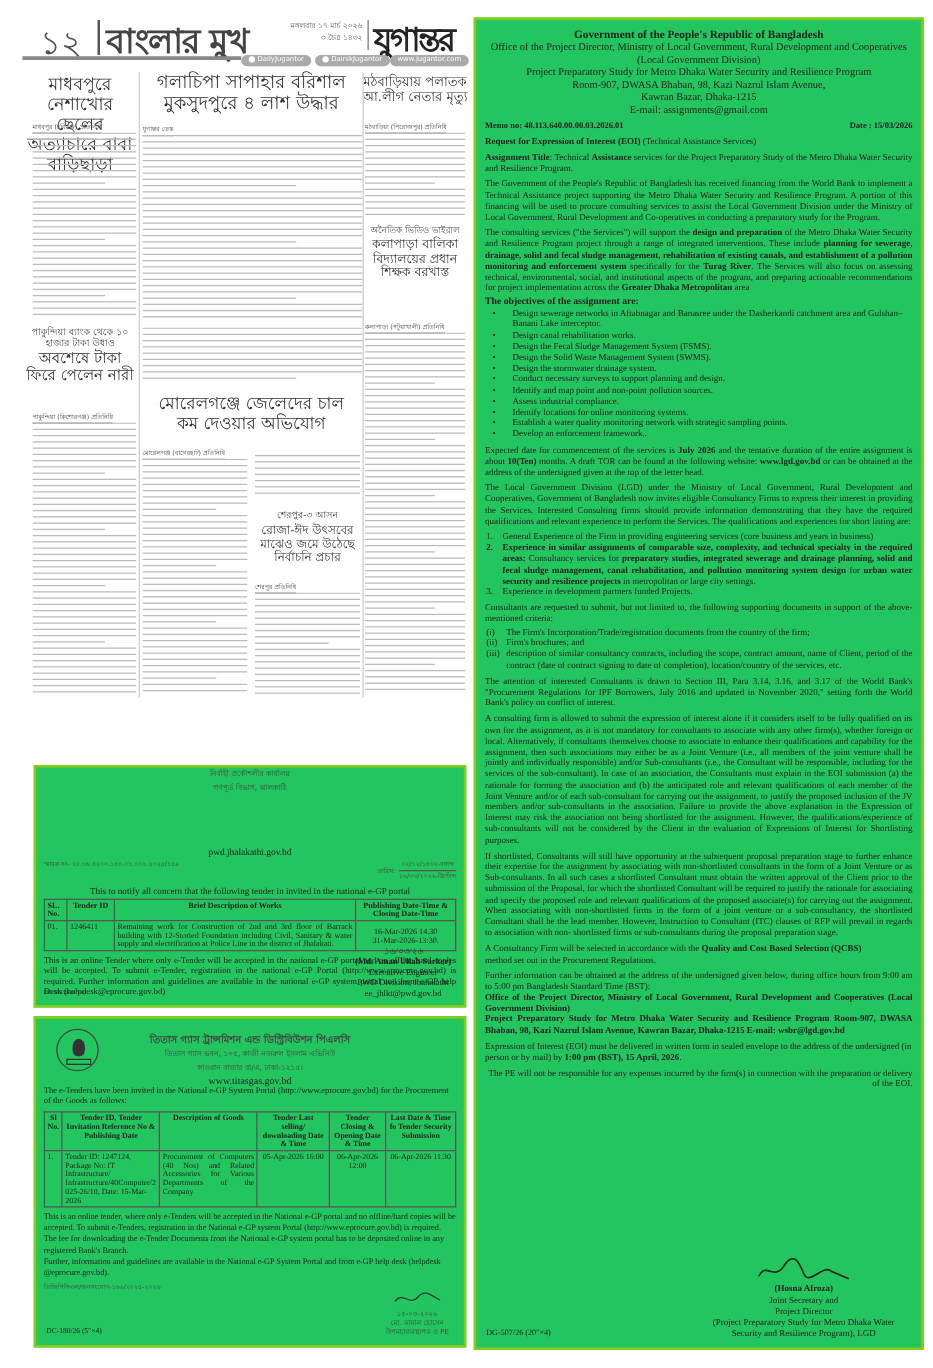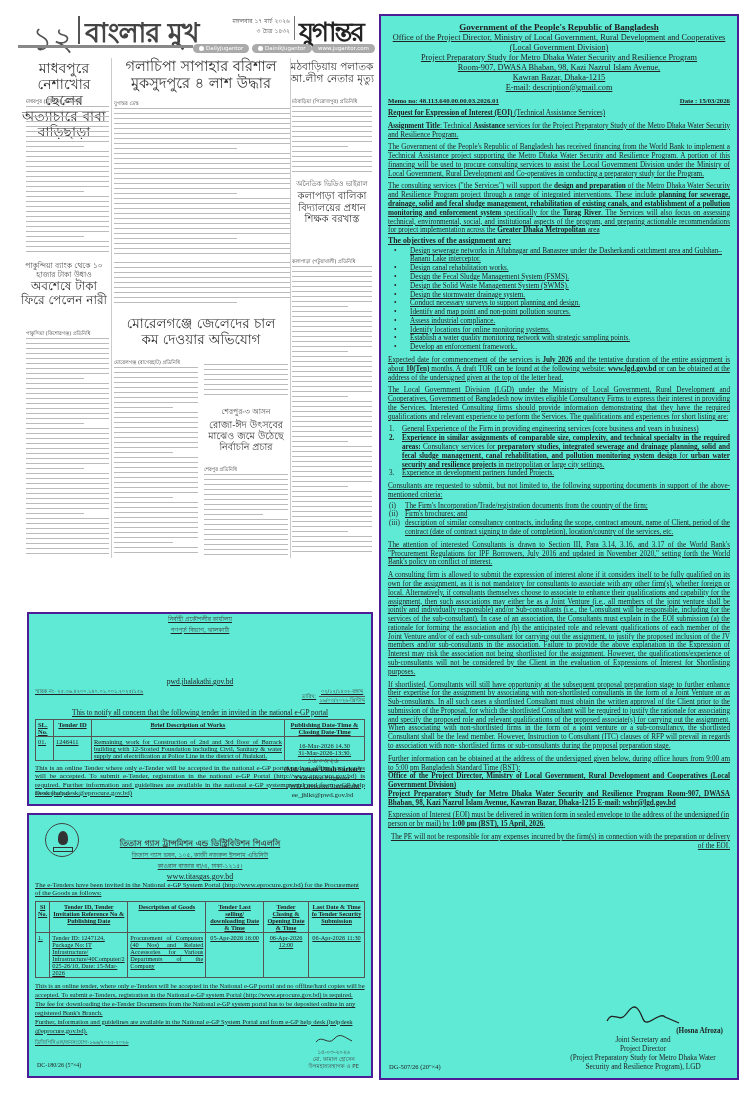--- a/index.html
+++ b/index.html
@@ -1,40 +1,40 @@
 <!DOCTYPE html>
 <html><head>
 <meta charset="utf-8">
 <style>
   * { box-sizing: border-box; margin: 0; padding: 0; }
   html, body { width: 746px; height: 1094px; background: #fff; overflow: hidden; }
   body { position: relative; font-family: "Liberation Serif", serif; color: #222; }
 
   
   .masthead { position: absolute; left: 18px; top: 10px; width: 355px; height: 38px; }
-  .page-no { position: absolute; left: 14px; top: 4px; font-size: 32px; color: #555; font-family: "DejaVu Sans", sans-serif; }
+  .page-no { position: absolute; left: 14px; top: 4px; font-size: 26px; color: #555; font-family: "DejaVu Sans", sans-serif; }
   .mast-sep { position: absolute; left: 60px; top: 6px; width: 2px; height: 28px; background: #555; }
   .section-title { position: absolute; left: 67px; top: 2px; font-size: 27px; font-weight: bold; color: #444; font-family: "DejaVu Sans", sans-serif; letter-spacing: -1px; }
   .mast-date { position: absolute; left: 190px; top: 6px; font-size: 6px; color: #555; text-align: right; width: 82px; line-height: 10px; font-family: "DejaVu Sans", sans-serif; }
   .mast-sep2 { position: absolute; left: 276px; top: 6px; width: 1px; height: 24px; background: #777; }
   .logo { position: absolute; left: 281px; top: 2px; font-size: 26px; font-weight: bold; color: #222; font-family: "DejaVu Sans", sans-serif; letter-spacing: -2px; }
   .mast-rule { position: absolute; left: 18px; top: 45px; width: 175px; height: 3px; background: #888; }
   .social { position: absolute; top: 44px; height: 9px; border-radius: 5px; background: #aaa; color: #fff; font-size: 5.5px; line-height: 9px; padding: 0 6px; font-family: "DejaVu Sans", sans-serif; white-space: nowrap; }
   .social .ic { display: inline-block; width: 5px; height: 5px; border-radius: 50%; background: #fff; margin-right: 2px; vertical-align: middle; }
 
   
   .headline { position: absolute; font-family: "DejaVu Sans", sans-serif; color: #333; text-align: center; line-height: 1.15; }
   .byline { position: absolute; font-size: 5px; color: #444; font-family: "DejaVu Sans", sans-serif; border-bottom: 1px solid #999; white-space: nowrap; }
   .col-text { position: absolute; overflow: hidden; }
   .col-text .ln { height: 1px; background: #bbb; margin-bottom: 4px; }
   .col-text .ln.short { width: 70%; }
   .vrule { position: absolute; width: 1px; background: #ccc; }
 
   
-  .box { position: absolute; border: 2px solid #4c1d95; background: #5eead4; text-decoration: underline; }
+  .box { position: absolute; border: 2px solid #84cc16; background: #22c55e; }
   .pwd { left: 27px; top: 612px; width: 346px; height: 194px; }
   .ctr { text-align: center; }
   .small-bn { font-family: "DejaVu Sans", sans-serif; color: #444; }
   table.tnd { border-collapse: collapse; width: 100%; font-size: 6.5px; }
   table.tnd td, table.tnd th { border: 1px solid #555; padding: 1px 2px; vertical-align: top; }
   table.tnd th { font-weight: bold; }
 
   
   .titas { left: 27px; top: 813px; width: 346px; height: 265px; }
   .titas-logo { position: absolute; left: 16px; top: 8px; width: 34px; height: 34px; border: 1px solid #444; border-radius: 50%; }
@@ -422,21 +422,21 @@
     <div>ee_jhlkt@pwd.gov.bd</div>
   </div>
   <div style="position:absolute;left:6px;bottom:8px;font-size:4.5px;">DG-503/26 (4"×4)</div>
 </div>
 
 <div class="box titas">
   <div class="titas-logo">
       <span class="flame"></span>
       <span class="band"></span>
     </div>
-  <div class="ctr small-bn" style="margin-top:22px;font-size:8px;font-weight:bold;">তিতাস গ্যাস ট্রান্সমিশন এন্ড ডিস্ট্রিবিউশন পিএলসি</div>
+  <div class="ctr small-bn" style="margin-top:10px;font-size:8px;font-weight:bold;">তিতাস গ্যাস ট্রান্সমিশন এন্ড ডিস্ট্রিবিউশন পিএলসি</div>
   <div class="ctr small-bn" style="font-size:6px;">তিতাস গ্যাস ভবন, ১০৫, কাজী নজরুল ইসলাম এভিনিউ</div>
   <div class="ctr small-bn" style="font-size:6px;">কাওরান বাজার বা/এ, ঢাকা-১২১৫।</div>
   <div class="ctr" style="font-size:8px;">www.titasgas.gov.bd</div>
   <div style="padding:0 6px;font-size:6.8px;line-height:1.2;">The e-Tenders have been invited in the National e-GP System Portal (http://www.eprocure.gov.bd) for the Procurement of the Goods as follows:</div>
   <div style="padding:4px 6px 0 6px;">
     <table class="tnd" style="font-size:6.3px;">
       <tbody>
           <tr>
         <th style="width:12px;">Sl No.</th>
         <th style="width:78px;">Tender ID, Tender Invitation Reference No &amp; Publishing Date</th>
@@ -473,21 +473,21 @@
   <div style="position:absolute;left:8px;bottom:8px;font-size:6px;">DC-180/26 (5"×4)</div>
 </div>
 
 <div class="box eoi">
   <div class="hdr">
     <b>Government of the People's Republic of Bangladesh</b>
     <div>Office of the Project Director, Ministry of Local Government, Rural Development and Cooperatives (Local Government Division)</div>
     <div>Project Preparatory Study for Metro Dhaka Water Security and Resilience Program</div>
     <div>Room-907, DWASA Bhaban, 98, Kazi Nazrul Islam Avenue,</div>
     <div>Kawran Bazar, Dhaka-1215</div>
-    <div>E-mail: description@gmail.com</div>
+    <div>E-mail: assignments@gmail.com</div>
   </div>
   <div class="memo-row">
     <span>Memo no: 48.113.640.00.00.03.2026.01</span>
     <span>Date : 15/03/2026</span>
   </div>
   <p><b>Request for Expression of Interest (EOI)</b><span> (Technical Assistance Services)</span></p>
   <p><b>Assignment Title</b><span>: Technical </span><b>Assistance</b><span> services for the Project Preparatory Study of the Metro Dhaka Water Security and Resilience Program.</span></p>
   <p>The Government of the People's Republic of Bangladesh has received financing from the World Bank to implement a Technical Assistance project supporting the Metro Dhaka Water Security and Resilience Program. A portion of this financing will be used to procure consulting services to assist the Local Government Division under the Ministry of Local Government, Rural Development and Co-operatives in conducting a preparatory study for the Program.</p>
   <p style="margin-bottom:1px;"><span>The consulting services ("the Services") will support the </span><b>design and preparation</b><span> of the Metro Dhaka Water Security and Resilience Program project through a range of integrated interventions. These include </span><b>planning for sewerage, drainage, solid and fecal sludge management, rehabilitation of existing canals, and establishment of a pollution monitoring and enforcement system</b><span> specifically for the </span><b>Turag River</b><span>. The Services will also focus on assessing technical, environmental, social, and institutional aspects of the program, and preparing actionable recommendations for project implementation across the </span><b>Greater Dhaka Metropolitan</b><span> area</span></p>
   <div style="font-weight:bold;font-size:7.8px;">The objectives of the assignment are:</div>
@@ -513,29 +513,30 @@
   </ol>
   <p style="margin-bottom:0;">Consultants are requested to submit, but not limited to, the following supporting documents in support of the above-mentioned criteria:</p>
   <ol class="rom">
     <li><span class="num">(i)</span><span>The Firm's Incorporation/Trade/registration documents from the country of the firm;</span></li>
     <li><span class="num">(ii)</span><span>Firm's brochures; and</span></li>
     <li><span class="num">(iii)</span><span>description of similar consultancy contracts, including the scope, contract amount, name of Client, period of the contract (date of contract signing to date of completion), location/country of the services, etc.</span></li>
   </ol>
   <p>The attention of interested Consultants is drawn to Section III, Para 3.14, 3.16, and 3.17 of the World Bank's "Procurement Regulations for IPF Borrowers, July 2016 and updated in November 2020," setting forth the World Bank's policy on conflict of interest.</p>
   <p>A consulting firm is allowed to submit the expression of interest alone if it considers itself to be fully qualified on its own for the assignment, as it is not mandatory for consultants to associate with any other firm(s), whether foreign or local. Alternatively, if consultants themselves choose to associate to enhance their qualifications and capability for the assignment, then such associations may either be as a Joint Venture (i.e., all members of the joint venture shall be jointly and individually responsible) and/or Sub-consultants (i.e., the Consultant will be responsible, including for the services of the sub-consultant). In case of an association, the Consultants must explain in the EOI submission (a) the rationale for forming the association and (b) the anticipated role and relevant qualifications of each member of the Joint Venture and/or of each sub-consultant for carrying out the assignment, to justify the proposed inclusion of the JV members and/or sub-consultants in the association. Failure to provide the above explanation in the Expression of Interest may risk the association not being shortlisted for the assignment. However, the qualifications/experience of sub-consultants will not be considered by the Client in the evaluation of Expressions of Interest for Shortlisting purposes.</p>
   <p>If shortlisted, Consultants will still have opportunity at the subsequent proposal preparation stage to further enhance their expertise for the assignment by associating with non-shortlisted consultants in the form of a Joint Venture or as Sub-consultants. In all such cases a shortlisted Consultant must obtain the written approval of the Client prior to the submission of the Proposal, for which the shortlisted Consultant will be required to justify the rationale for associating and specify the proposed role and relevant qualifications of the proposed associate(s) for carrying out the assignment. When associating with non-shortlisted firms in the form of a joint venture or a sub-consultancy, the shortlisted Consultant shall be the lead member. However, Instruction to Consultant (ITC) clauses of RFP will prevail in regards to association with non- shortlisted firms or sub-consultants during the proposal preparation stage.</p>
+  <p><span>A Consultancy Firm will be selected in accordance with the </span><b>Quality and Cost Based Selection (QCBS)</b><br><span>method set out in the Procurement Regulations.</span></p>
   <p><span>Further information can be obtained at the address of the undersigned given below, during office hours from 9:00 am to 5:00 pm Bangladesh Standard Time (BST):</span><br><b>Office of the Project Director, Ministry of Local Government, Rural Development and Cooperatives (Local Government Division)</b><br><b>Project Preparatory Study for Metro Dhaka Water Security and Resilience Program Room-907, DWASA Bhaban, 98, Kazi Nazrul Islam Avenue, Kawran Bazar, Dhaka-1215 E-mail: wsbr@lgd.gov.bd</b></p>
   <p style="text-align:left;"><span>Expression of Interest (EOI) must be delivered in written form in sealed envelope to the address of the undersigned (in person or by mail) by </span><b>1:00 pm (BST), 15 April, 2026</b><span>.</span></p>
   <p style="text-align:right;">The PE will not be responsible for any expenses incurred by the firm(s) in connection with the preparation or delivery of the EOI.</p>
 
   <div class="sig">
     <div class="sig-scrawl">
       <svg width="80" height="22">
           <path d="M4 16 C10 4, 16 20, 24 8 S 36 4, 40 14 S 56 6, 62 12 L 76 18" stroke="#222" fill="none" stroke-width="1.3"></path>
         </svg>
     </div>
-    <div style="font-weight:bold;text-align:right;">(Hosna Afroza)</div>
+    <div style="font-weight:bold;">(Hosna Afroza)</div>
     <div>Joint Secretary and</div>
     <div>Project Director</div>
     <div>(Project Preparatory Study for Metro Dhaka Water Security and Resilience Program), LGD</div>
   </div>
   <div class="dg">DG-507/26 (20"×4)</div>
 </div>
 
 </body></html>

